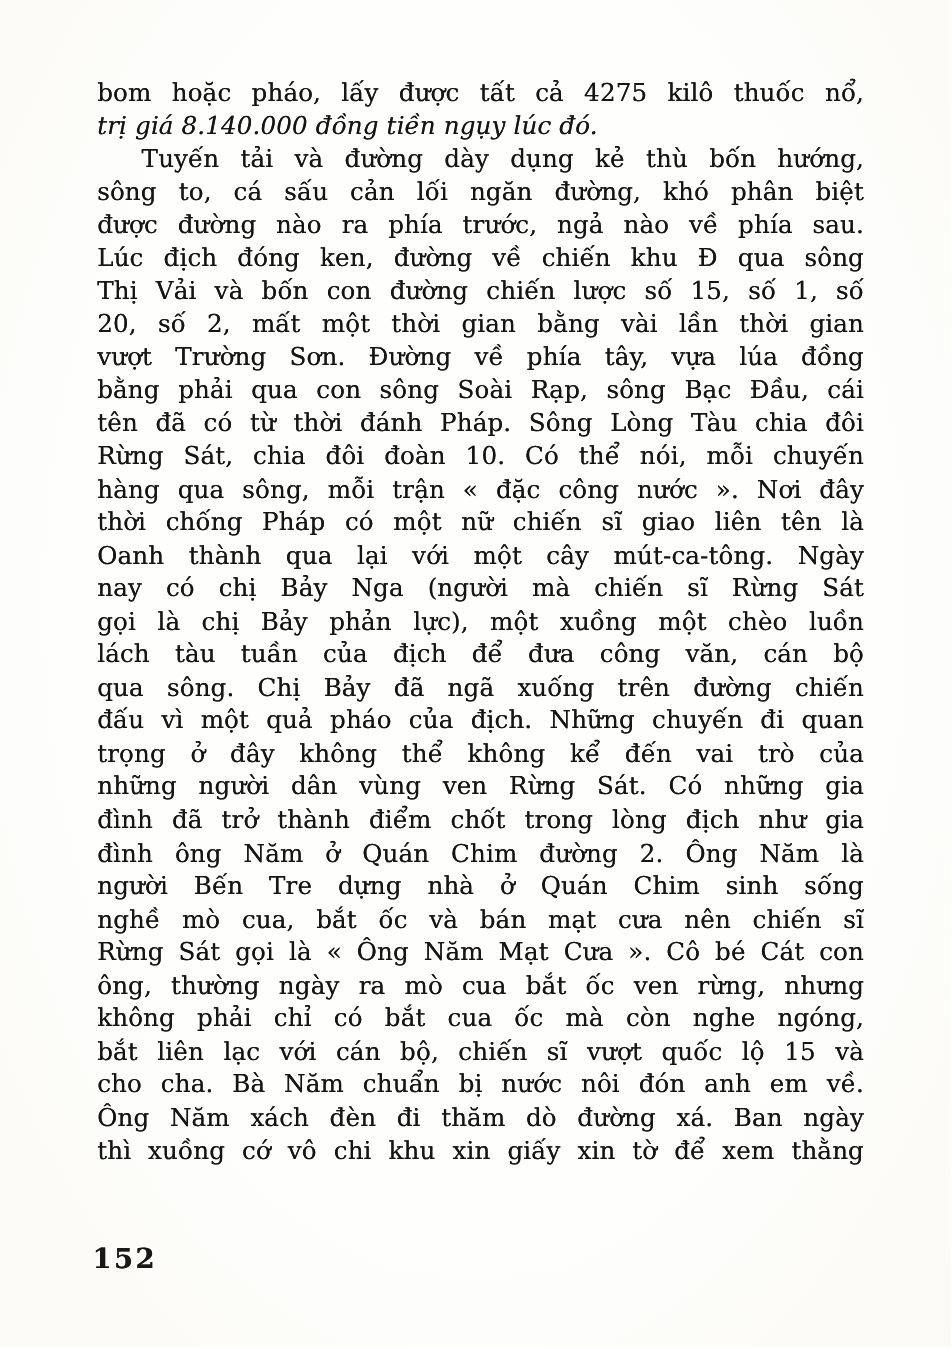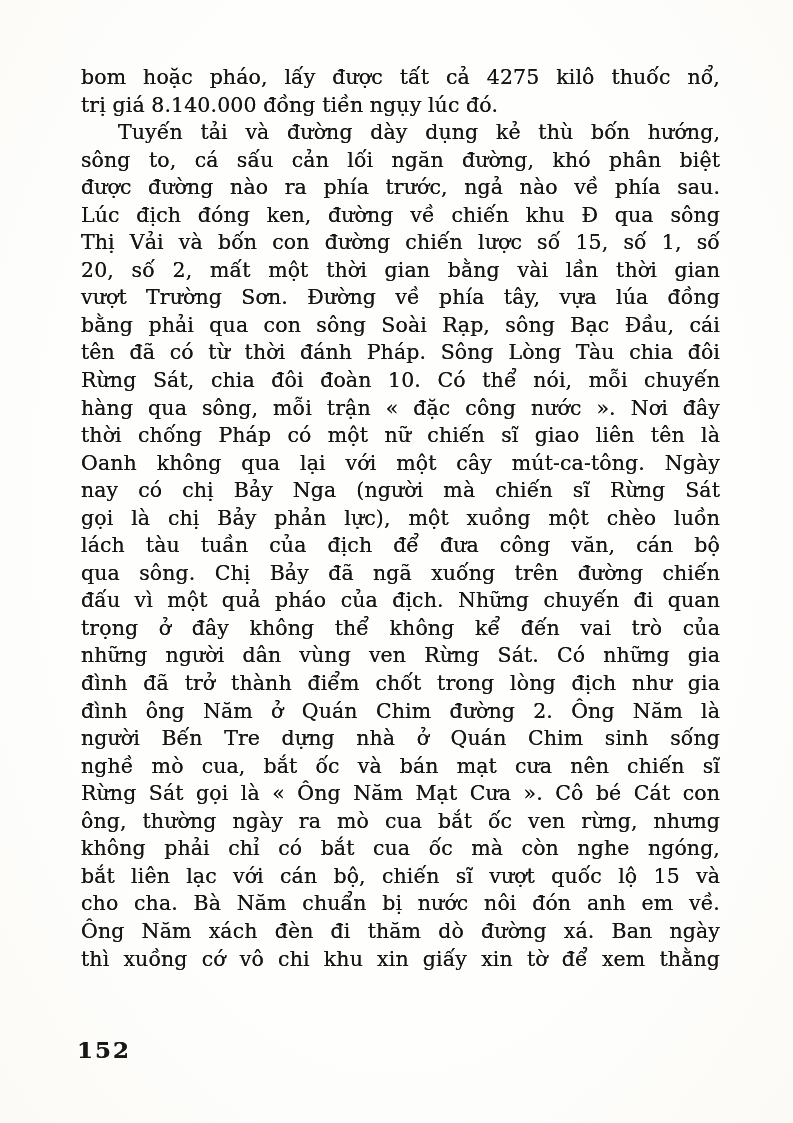--- a/index.html
+++ b/index.html
@@ -32,20 +32,21 @@
     color: #171513;
     text-shadow: 0 0 0.5px rgba(20, 18, 16, 0.85);
     letter-spacing: 0.1px;
   }
   .line.indent {
     text-indent: 37px;
   }
   .line.flush-left {
     text-align: center;
     text-align-last: left;
+    font-style: italic;
   }
   .paragraph {
     margin: 0;
   }
   .page-number {
     position: absolute;
     left: 77px;
     top: 1036px;
     font-size: 23px;
     font-weight: bold;
@@ -70,21 +71,21 @@
         <div class="line">được đường nào ra phía trước, ngả nào về phía sau.</div>
         <div class="line">Lúc địch đóng ken, đường về chiến khu Đ qua sông</div>
         <div class="line">Thị Vải và bốn con đường chiến lược số 15, số 1, số</div>
         <div class="line">20, số 2, mất một thời gian bằng vài lần thời gian</div>
         <div class="line">vượt Trường Sơn. Đường về phía tây, vựa lúa đồng</div>
         <div class="line">bằng phải qua con sông Soài Rạp, sông Bạc Đầu, cái</div>
         <div class="line">tên đã có từ thời đánh Pháp. Sông Lòng Tàu chia đôi</div>
         <div class="line">Rừng Sát, chia đôi đoàn 10. Có thể nói, mỗi chuyến</div>
         <div class="line">hàng qua sông, mỗi trận « đặc công nước ». Nơi đây</div>
         <div class="line">thời chống Pháp có một nữ chiến sĩ giao liên tên là</div>
-        <div class="line">Oanh không qua lại với một cây mút-ca-tông. Ngày</div>
+        <div class="line">Oanh thành qua lại với một cây mút-ca-tông. Ngày</div>
         <div class="line">nay có chị Bảy Nga (người mà chiến sĩ Rừng Sát</div>
         <div class="line">gọi là chị Bảy phản lực), một xuồng một chèo luồn</div>
         <div class="line">lách tàu tuần của địch để đưa công văn, cán bộ</div>
         <div class="line">qua sông. Chị Bảy đã ngã xuống trên đường chiến</div>
         <div class="line">đấu vì một quả pháo của địch. Những chuyến đi quan</div>
         <div class="line">trọng ở đây không thể không kể đến vai trò của</div>
         <div class="line">những người dân vùng ven Rừng Sát. Có những gia</div>
         <div class="line">đình đã trở thành điểm chốt trong lòng địch như gia</div>
         <div class="line">đình ông Năm ở Quán Chim đường 2. Ông Năm là</div>
         <div class="line">người Bến Tre dựng nhà ở Quán Chim sinh sống</div>

